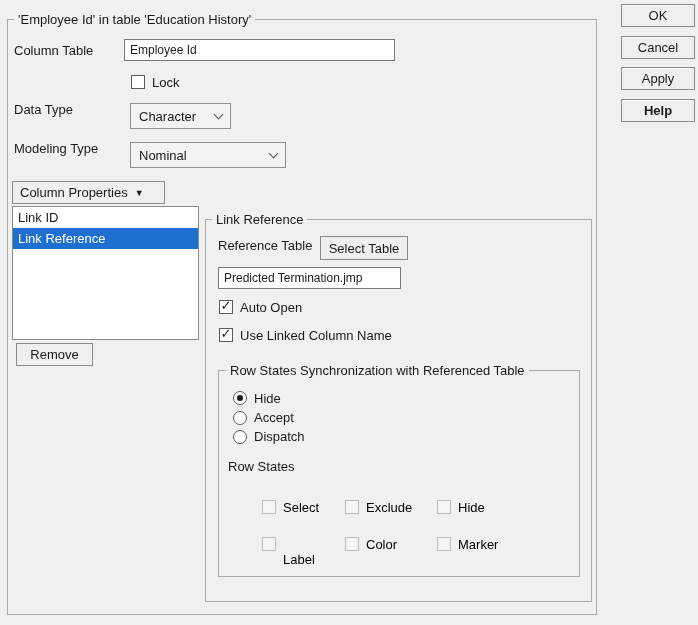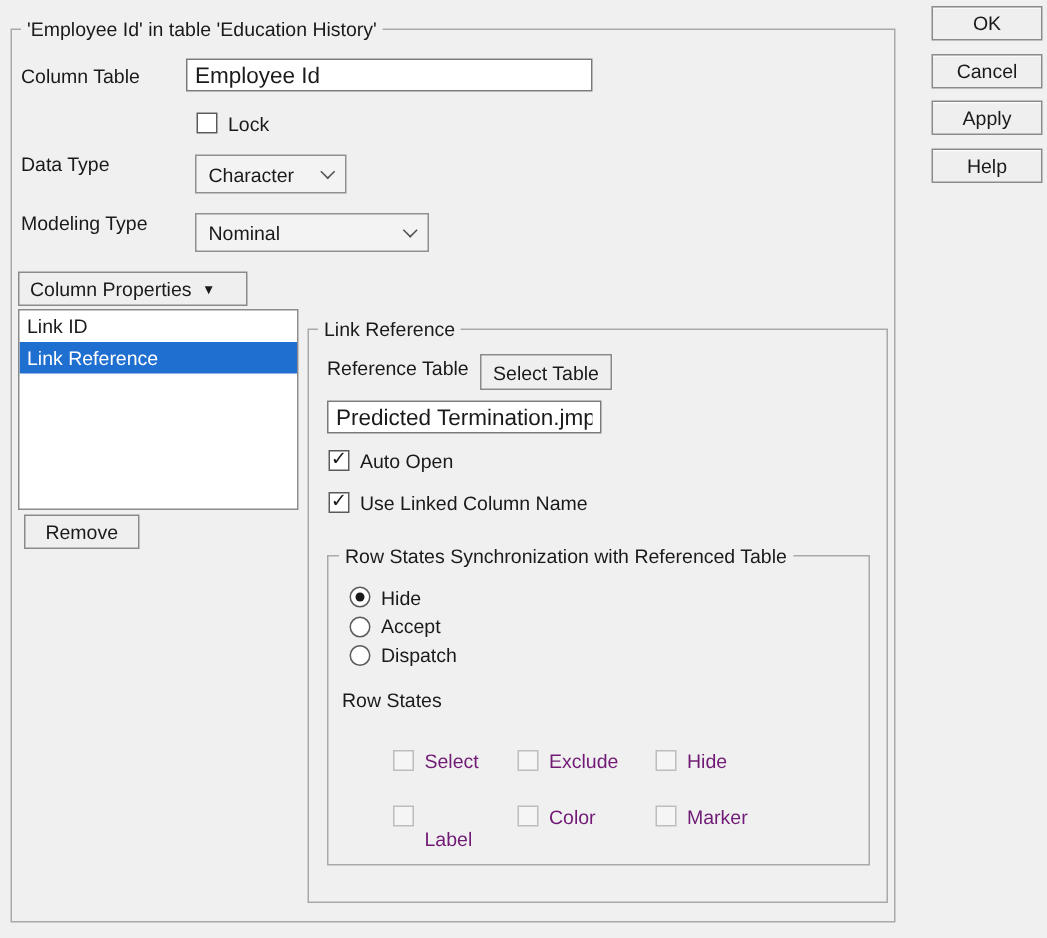--- a/index.html
+++ b/index.html
@@ -12,21 +12,21 @@
   }
   #screen { position:relative; width:698px; height:625px; background:#f0f0f0; overflow:hidden; }
 
   .groupbox { position:absolute; border:1px solid #a9a9a9; background:transparent; }
   .legend  { position:absolute; background:#f0f0f0; padding:0 4px; white-space:nowrap; line-height:15px; }
 
   .lbl { position:absolute; white-space:nowrap; line-height:16px; }
 
   .txt {
     position:absolute; background:#ffffff; border:1px solid #7a7a7a;
-    font-family:inherit; font-size:15px; padding:1px 5px; color:#1a1a1a; outline:none;
+    font-family:inherit; font-size:12px; padding:1px 5px; color:#1a1a1a; outline:none;
   }
 
   .btn {
     position:absolute; background:#efefef; border:1px solid #8b8b8b;
     display:flex; align-items:center; justify-content:center;
     font-size:13px; color:#1a1a1a; cursor:default; white-space:nowrap;
   }
   .btn.right { box-shadow:0 1px 0 rgba(255,255,255,.6) inset; }
 
   .dropdown {
@@ -52,31 +52,31 @@
   .checkbox .mark { font-size:13px; font-weight:bold; color:#1a1a1a; line-height:12px; margin-top:-2px; }
   .checkbox.disabled { border-color:#bdbdbd; background:#f5f5f5; }
 
   .radio {
     position:absolute; width:14px; height:14px; border-radius:50%;
     background:#ffffff; border:1px solid #5a5a5a;
     display:flex; align-items:center; justify-content:center;
   }
   .radio .dot { width:6px; height:6px; border-radius:50%; background:#1a1a1a; }
 
-  .disabled-lbl { color:#701a75; }
+  .disabled-lbl { color:#000000; }
 </style>
 </head>
 <body>
 
 <div id="screen">
 
   <div class="btn right" style="left:621px; top:4px;  width:74px; height:23px;">OK</div>
   <div class="btn right" style="left:621px; top:36px; width:74px; height:23px;">Cancel</div>
   <div class="btn right" style="left:621px; top:67px; width:74px; height:23px;">Apply</div>
-  <div class="btn right" style="left:621px; top:99px; width:74px; height:23px;">Help</div>
+  <div class="btn right" style="left:621px; top:99px; width:74px; height:23px;font-weight:bold;">Help</div>
 
   <div class="groupbox" style="left:7px; top:19px; width:590px; height:596px;"></div>
   <span class="legend" style="left:14px; top:12px;">'Employee Id' in table 'Education History'</span>
 
   <span class="lbl" style="left:14px; top:43px;">Column Table</span>
   <input class="txt" style="left: 124px; top: 39px; width: 271px; height: 22px;" type="text" value="Employee Id">
 
   <span class="checkbox" style="left:131px; top:75px;"></span>
   <span class="lbl" style="left:152px; top:75px;">Lock</span>
 

